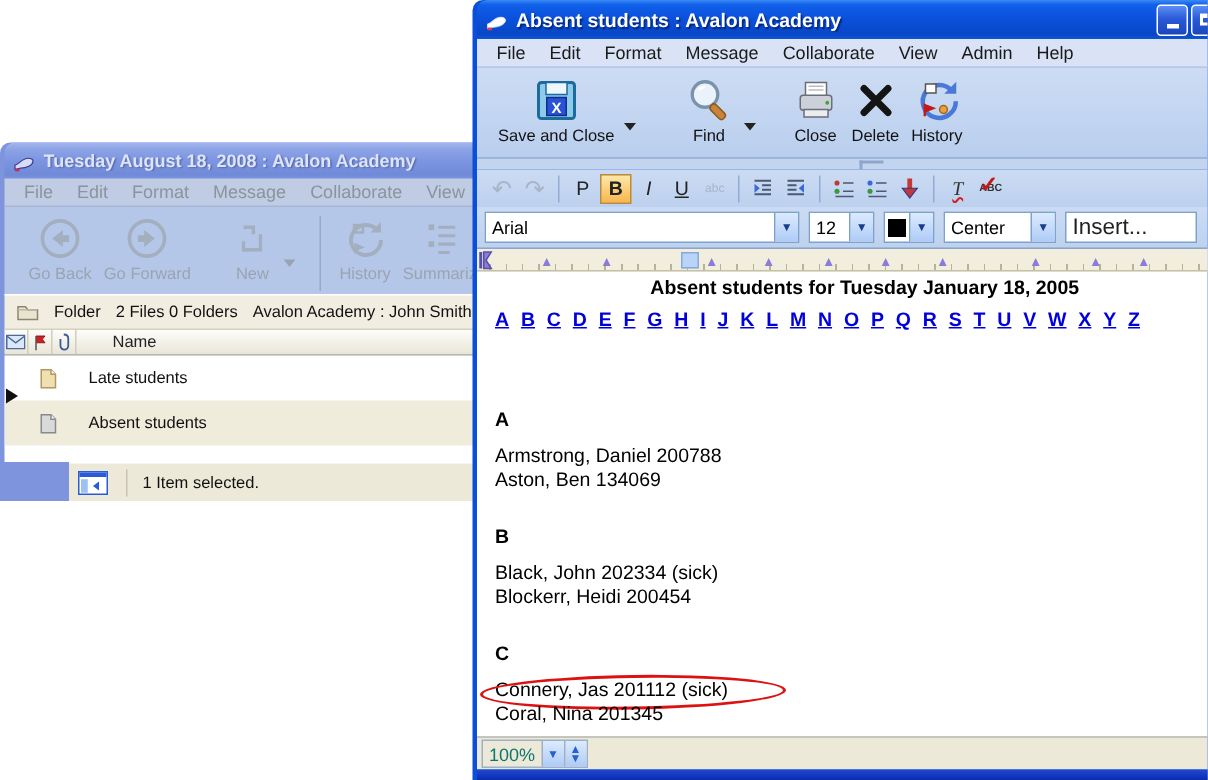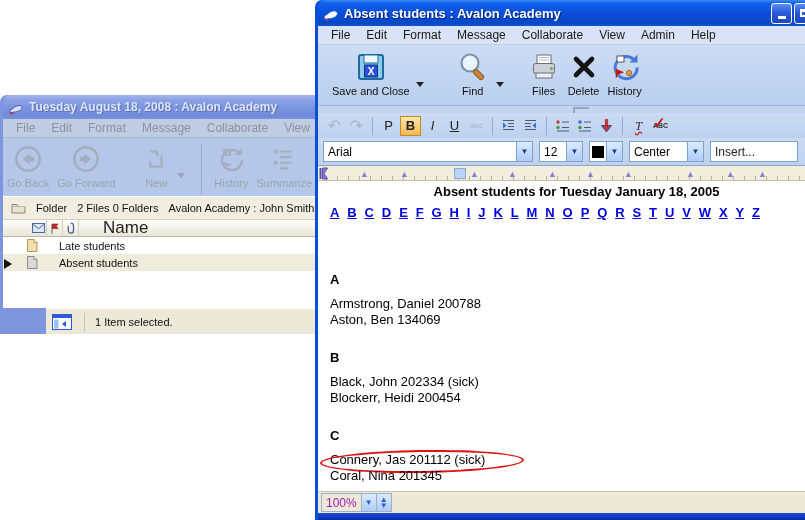--- a/index.html
+++ b/index.html
@@ -57,21 +57,21 @@
   .fmt-row2 { height:27px; background:linear-gradient(#ccdbf3,#bdd2ee); display:flex;
     align-items:center; padding-left:5px; gap:6px; flex:0 0 auto; }
   .combo { height:21px; background:#fff; border:1px solid #7da2ce; display:flex;
     align-items:center; font-size:12px; }
   .combo .val { flex:1; padding:0 4px; white-space:nowrap; overflow:hidden; }
   .combo .drop { width:16px; height:100%; border-left:1px solid #7da2ce;
     background:linear-gradient(#dcebfd,#aecbf7); display:flex; align-items:center;
     justify-content:center; color:#1a3c8c; font-size:8px; }
   .swatch { width:12px; height:12px; background:#000; margin:0 2px; }
   .insert-field { width:88px; height:21px; background:#fff; border:1px solid #7da2ce;
-    font-size:12px; color:#222; padding:0 4px; display:flex; align-items:center; }
+    font-size:15px; color:#222; padding:0 4px; display:flex; align-items:center; }
 
   .doc-wrap { flex:1 1 auto; display:flex; background:#fff; border-top:1px solid #8fa6cc; min-height:0; }
   .doc-left { flex:1 1 auto; display:flex; flex-direction:column; min-width:0; }
   .ruler { height:15px; background:#f2eedd; border-bottom:1px solid #c6c0a8; position:relative;
     flex:0 0 auto; overflow:hidden;
     background-image:repeating-linear-gradient(90deg,#b9b298 0 1px,transparent 1px 11px);
     background-position:8px 10px; background-size:100% 4px; background-repeat:no-repeat; }
   .tabstop { position:absolute; top:3px; font-size:9px; color:#8a7cd8; line-height:10px; }
   .ruler-end { position:absolute; top:1px; width:9px; height:12px; }
   .ruler-end.left { left:1px; } .ruler-end.right { right:2px; }
@@ -94,51 +94,51 @@
     justify-content:center; flex:0 0 auto; }
   .sb-track { flex:1 1 auto; position:relative; }
   .sb-thumb { position:absolute; top:8px; left:0; width:100%; height:42px;
     background:linear-gradient(90deg,#cfdffc,#b2ccf8); border:1px solid #93aede; border-radius:2px; }
   .sb-thumb::after { content:""; position:absolute; left:4px; right:4px; top:17px; height:6px;
     border-top:1px solid #89a6dd; border-bottom:1px solid #89a6dd; box-shadow:0 3px 0 -2px #89a6dd inset; }
 
   .zoombar { height:22px; background:#ece9d8; border-top:1px solid #c8c4b0; display:flex;
     align-items:center; padding-left:3px; flex:0 0 auto; }
   .zoom-ctl { display:flex; height:19px; border:1px solid #9db0c8; background:#ece9d8; }
-  .zoom-ctl .zval { font-size:12px; color:#a21caf; padding:0 4px; display:flex; align-items:center; }
+  .zoom-ctl .zval { font-size:12px; color:#0f766e; padding:0 4px; display:flex; align-items:center; }
   .zoom-ctl .zbtn { width:15px; background:linear-gradient(#dcebfd,#aecbf7);
     border-left:1px solid #9db0c8; color:#2a5fd0; font-size:8px; display:flex;
     flex-direction:column; align-items:center; justify-content:center; line-height:6px; }
   .bottom-strip { height:7px; background:linear-gradient(#1f49d2,#0a2cae); flex:0 0 auto; }
 
   
   .bg-window { left:0; top:95px; width:452px; height:239px; z-index:1;
     background:var(--inactive_border,#7e95dd); padding:0 3px; border-radius:7px 7px 0 0; }
   .bg-window .titlebar { height:24px;
     background:linear-gradient(180deg,#a4b6ec 0%,#8ba2e6 20%,#7b94e0 55%,#708ad8 90%,#7b94e0 100%); }
   .bg-window .titlebar .title { color:#dde4f8; font-size:12px; text-shadow:1px 1px 1px #5a6cae; }
   .bg-window .menubar { background:#c0cbe4; border-bottom:1px solid #a8b5d4; }
   .bg-toolbar { height:58px; background:#b5c7e8; display:flex; align-items:flex-start;
-    padding:3px 0 0 0; flex:0 0 auto; }
+    padding:3px 0 0 12px; flex:0 0 auto; }
   .bg-toolbar .tb-label { color:#9aa3b2; }
   .bg-toolbar .tb-caret { border-top-color:#9aa3b2; }
   .bg-sep { width:1px; height:50px; background:#98a8cc; margin:0 8px; align-self:center; }
 
   .folderbar { height:24px; background:#f1eee1; border-top:1px solid #fff; border-bottom:1px solid #d4d0bc;
     display:flex; align-items:center; gap:10px; padding-left:8px; font-size:11px; color:#111;
     white-space:nowrap; overflow:hidden; flex:0 0 auto; }
   .colheader { height:17px; background:linear-gradient(#fdfdfa,#e9e6d7); border-bottom:1px solid #bab6a4;
-    display:flex; align-items:center; font-size:17px; color:#222; flex:0 0 auto;padding-left:28px; }
+    display:flex; align-items:center; font-size:11px; color:#222; flex:0 0 auto; }
   .colheader .mini { width:16px; display:flex; justify-content:center; border-right:1px solid #d2cebc;
     height:100%; align-items:center; }
   .colheader .name-h { padding-left:24px; flex:1; }
   .colheader .name-end { width:30px; border-left:1px solid #d2cebc; height:100%; }
 
   .listarea { flex:1 1 auto; background:#fff; position:relative; overflow:hidden; }
-  .listrow { height:17px; display:flex; align-items:center; font-size:11px; color:#111; }
+  .listrow { height:30px; display:flex; align-items:center; font-size:11px; color:#111; }
   .listrow .row-icon { width:22px; margin-left:22px; display:flex; }
   .listrow .row-label { flex:1; padding-left:12px; }
   .listrow .row-end { width:30px; height:100%; border-left:1px solid #e4e1d2; }
   .listrow.selected { background:#efecdb; }
   .row-marker { position:absolute; left:1px; top:22px; width:0; height:0;
     border-top:5px solid transparent; border-bottom:5px solid transparent; border-left:8px solid #111; }
 
   .bg-status { height:26px; background:#ece9d8; border-top:1px solid #fff; display:flex;
     align-items:center; font-size:11px; color:#111; padding-left:6px; flex:0 0 auto;margin-left:43px; }
   .bg-status .vsep { width:1px; height:18px; background:#c8c4b0; margin:0 10px 0 12px; }
@@ -361,21 +361,21 @@
       <div class="tb-item">
         <span class="tb-icon">
           <svg width="32" height="32" viewBox="0 0 32 32">
             <rect x="9" y="4" width="14" height="9" fill="#fff" stroke="#6a6e78"></rect>
             <path d="M11 6.5h10M11 9h10" stroke="#b8bcc4"></path>
             <rect x="5.5" y="12.5" width="21" height="10" rx="2" fill="#cdd0d8" stroke="#6a6e78"></rect>
             <rect x="8" y="22" width="16" height="5" fill="#ecedf0" stroke="#6a6e78"></rect>
             <circle cx="23.5" cy="17.5" r="1.3" fill="#3aa83a"></circle>
           </svg>
         </span>
-        <span class="tb-label">Files</span>
+        <span class="tb-label">Close</span>
       </div>
       <div class="tb-item">
         <span class="tb-icon">
           <svg width="26" height="26" viewBox="0 0 26 26">
               <path d="M5 5L21 21M21 5L5 21" stroke="#141414" stroke-width="4.6" stroke-linecap="round"></path>
             </svg>
         </span>
         <span class="tb-label">Delete</span>
       </div>
       <div class="tb-item">

